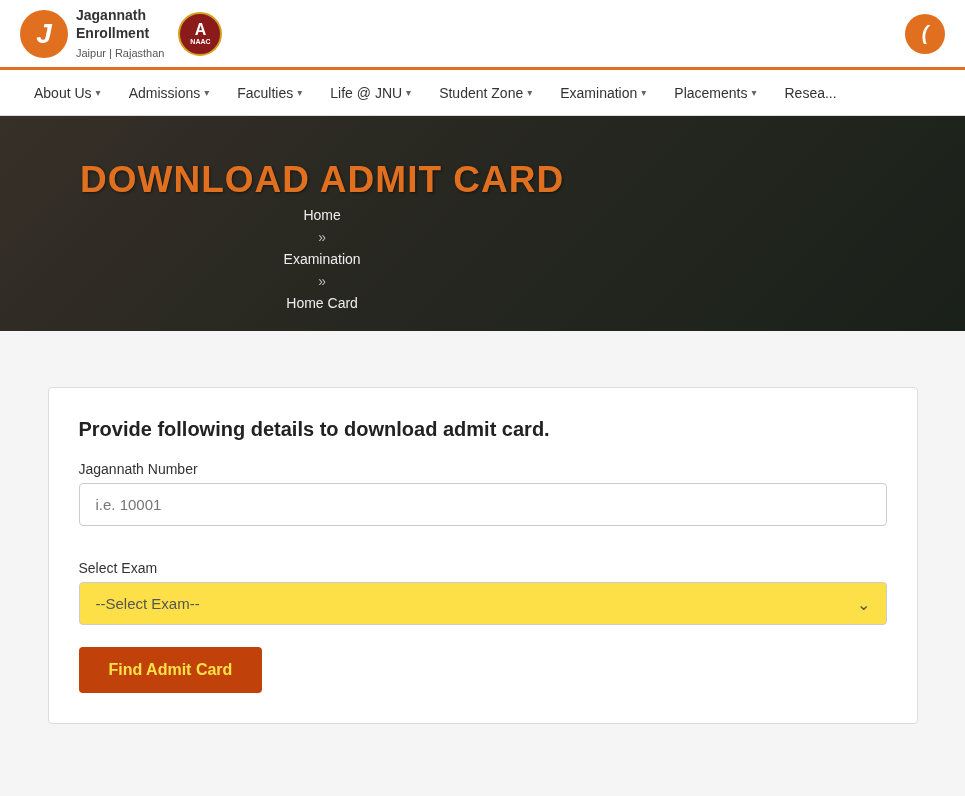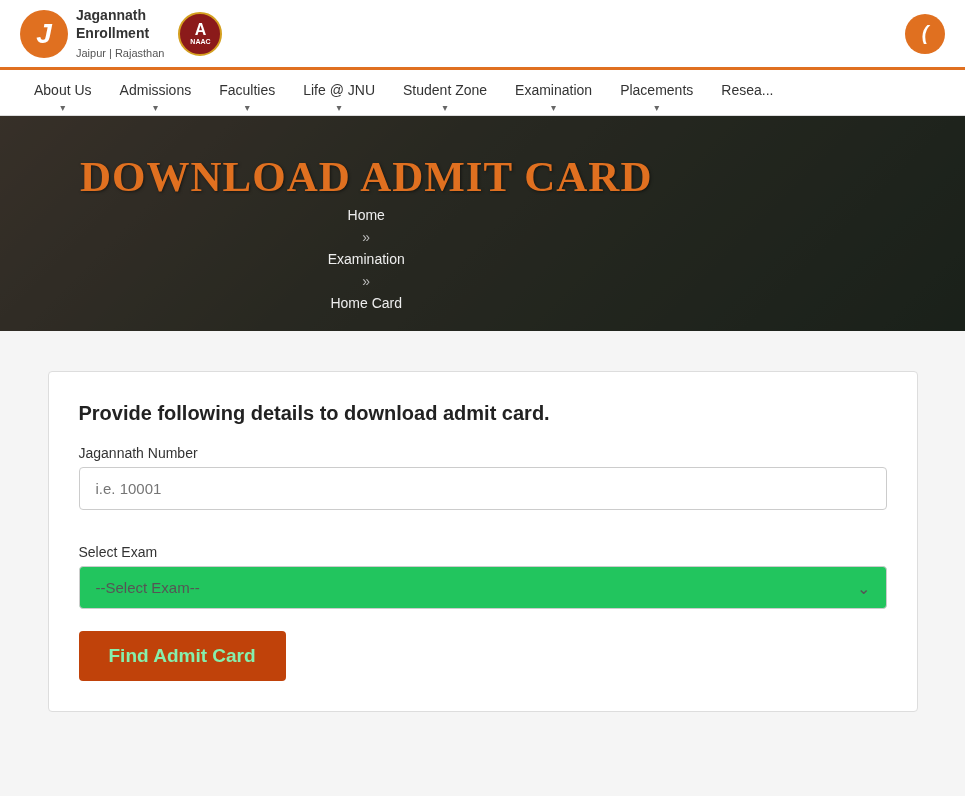--- a/index.html
+++ b/index.html
@@ -92,21 +92,20 @@
     .nav-item {
       padding: 12px 14px;
       font-size: 14px;
       color: #333;
       cursor: pointer;
       white-space: nowrap;
       display: flex;
       align-items: center;
       gap: 4px;
       height: 46px;
-      flex-direction: column;
     }
     .nav-item .arrow { font-size: 10px; color: #666; }
 
     
     .hero {
       position: relative;
       height: 215px;
       background: #555;
       overflow: hidden;
       display: flex;
@@ -124,27 +123,26 @@
       inset: 0;
       background: linear-gradient(135deg, #7a6a5a 0%, #5a5a4a 40%, #3a4a3a 100%);
       z-index: 0;
     }
     .hero-content {
       position: relative;
       z-index: 2;
       padding-left: 80px;
     }
     .hero-title {
-      font-size: 43px;
+      font-size: 37px;
       font-weight: 900;
       color: #e07020;
       text-transform: uppercase;
       letter-spacing: 1px;
       text-shadow: 1px 1px 3px rgba(0,0,0,0.5);
-      font-family: Liberation Serif, serif;
     }
     .breadcrumb {
       color: #eee;
       font-size: 14px;
       margin-top: 6px;
       display: flex;
       align-items: center;
       gap: 6px;
       flex-direction: column;
     }
@@ -156,21 +154,21 @@
       padding: 40px 20px;
       max-width: 965px;
       margin: 0 auto;
     }
     .form-card {
       background: #fff;
       border: 1px solid #ddd;
       border-radius: 4px;
       padding: 30px;
       max-width: 870px;
-      margin: 0 auto;
+      margin: 16px auto;
     }
     .form-title {
       font-size: 20px;
       font-weight: bold;
       color: #222;
       margin-bottom: 20px;
     }
     .form-label {
       font-size: 14px;
       color: #333;
@@ -190,45 +188,45 @@
     }
     .form-group { margin-bottom: 16px; }
     .form-select {
       width: 100%;
       padding: 12px 16px;
       font-size: 15px;
       border: 1px solid #ccc;
       border-radius: 4px;
       color: #555;
       outline: none;
-      background: #22c55e;
+      background: #fde047;
       appearance: none;
       cursor: pointer;
       background-image: none;
       margin-bottom: 0;
     }
     .select-wrapper {
       position: relative;
       margin-bottom: 22px;
     }
     .select-arrow {
       position: absolute;
       right: 16px;
       top: 50%;
       transform: translateY(-50%);
       color: #555;
       font-size: 16px;
       pointer-events: none;
     }
     .btn-find {
       background: #c0420a;
-      color: #86efac;
+      color: #fde047;
       border: none;
       padding: 14px 30px;
-      font-size: 19px;
+      font-size: 16px;
       font-weight: bold;
       border-radius: 4px;
       cursor: pointer;
       display: inline-block;
     }
   </style>
 </head>
 <body>
 
 <header class="header">

